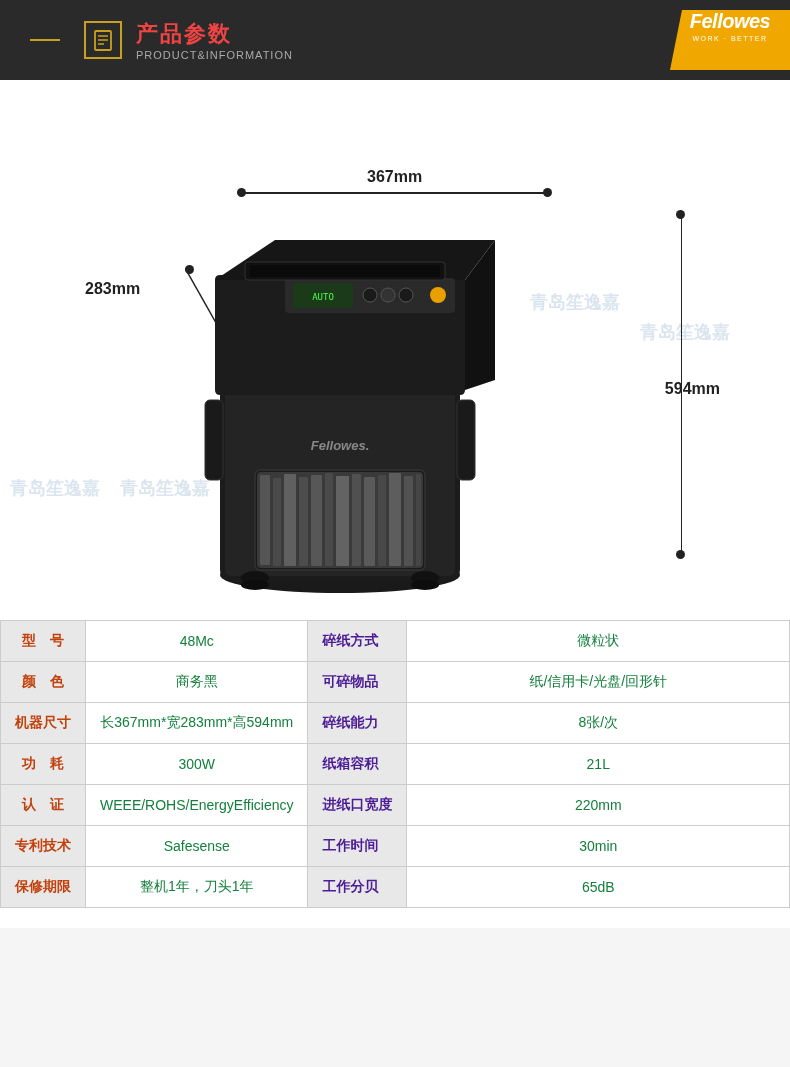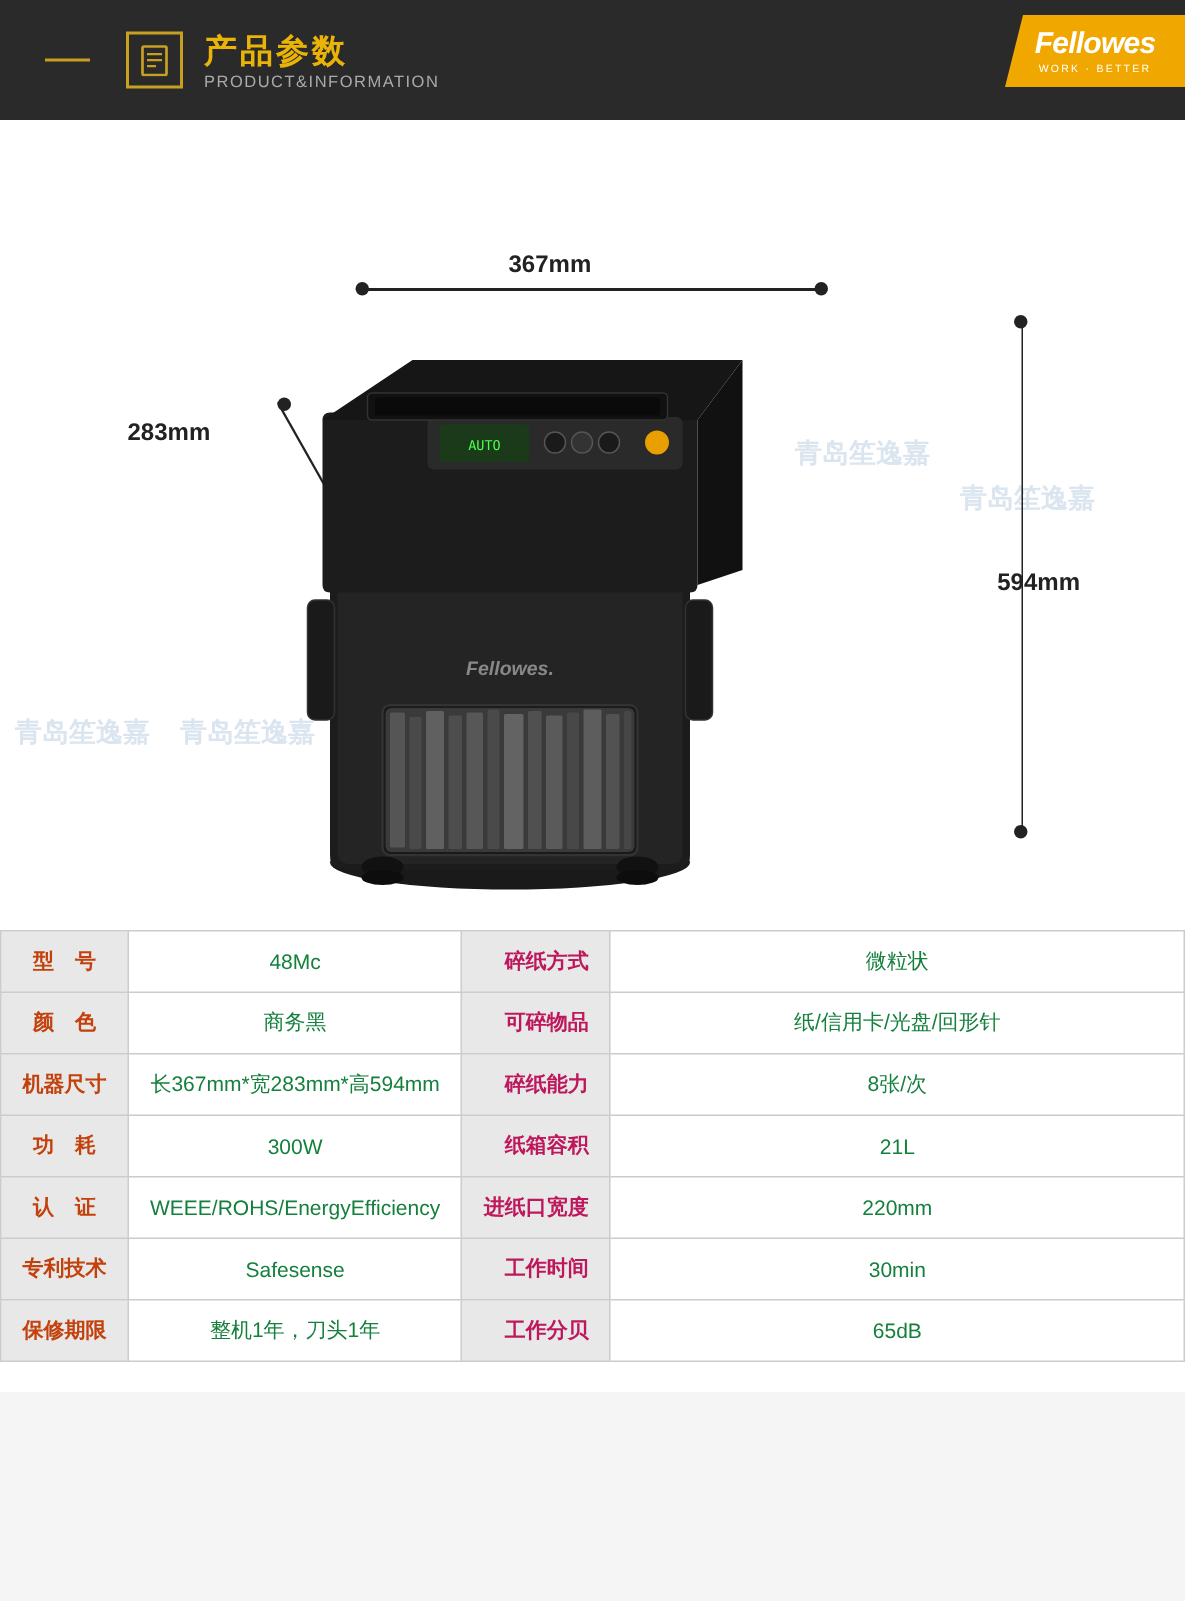--- a/index.html
+++ b/index.html
@@ -30,21 +30,21 @@
       width: 38px;
       height: 38px;
       border: 2px solid #c8a020;
       display: flex;
       align-items: center;
       justify-content: center;
       color: #c8a020;
       font-size: 18px;
     }
     .header-text h2 {
-      color: #eab308;
+      color: #ef4444;
       font-size: 22px;
       font-weight: bold;
       letter-spacing: 2px;
     }
     .header-text p {
       color: #aaa;
       font-size: 11px;
       letter-spacing: 1px;
     }
     .header-divider-left {
@@ -56,25 +56,24 @@
     .header-divider-right {
       flex: 1;
       height: 1px;
       background: #555;
       margin-left: 14px;
     }
     
     .logo-area {
       background: #f0a800;
       width: 120px;
-      height: 48px;
+      height: 60px;
       display: flex;
       flex-direction: column;
       align-items: center;
-      justify-content: center;
       clip-path: polygon(10% 0%, 100% 0%, 100% 100%, 0% 100%);
       position: absolute;
       right: 0;
       top: 10px;
     }
     .logo-text {
       color: #fff;
       font-size: 20px;
       font-style: italic;
       font-weight: bold;
@@ -162,23 +161,23 @@
       white-space: nowrap;
     }
     .spec-table .value-cell {
       background: #fff;
       text-align: center;
       width: 200px;
     }
     .spec-table .label-cell-r {
       background: #e8e8e8;
       font-weight: bold;
-      color: #be185d;
+      color: #4c1d95;
       width: 80px;
-      text-align: right;
+      text-align: left;
       white-space: nowrap;
     }
     .spec-table .value-cell-r {
       background: #fff;
       text-align: center;
     }
 
     
     .arrow-dot {
       width: 9px;
@@ -220,21 +219,21 @@
   <div class="watermark wm2">青岛笙逸嘉</div>
   <div class="watermark wm3">青岛笙逸嘉</div>
   <div class="watermark wm4">青岛笙逸嘉</div>
 
   <div class="dimension-diagram">
 
     <div class="arrow-dot" style="top:68px; left:182px;"></div>
     <div class="arrow-dot" style="top:68px; left:488px;"></div>
 
     <div style="position:absolute; top:72px; left:185px; width:307px; height:1.5px; background:#222;"></div>
-    <div class="dim-label dim-367" style="top:48px; left:284px;">367mm</div>
+    <div class="dim-label dim-367" style="top:48px; left:312px;">367mm</div>
 
     <div class="arrow-dot" style="top:145px; left:130px;"></div>
     <div class="arrow-dot" style="top:238px; left:182px;"></div>
 
     <div style="position:absolute; top:148px; left:130px; width:55px; height:94px; border:none;">
       <svg width="55" height="94" style="display:block;">
         <line x1="0" y1="0" x2="52" y2="92" stroke="#222" stroke-width="1.5"></line>
       </svg>
     </div>
     <div class="dim-label dim-283" style="top:160px; left:30px;">283mm</div>

